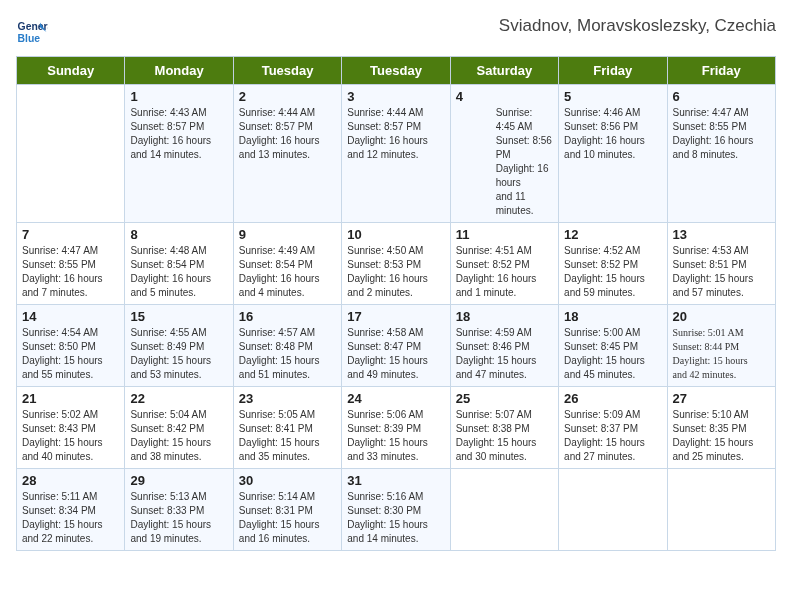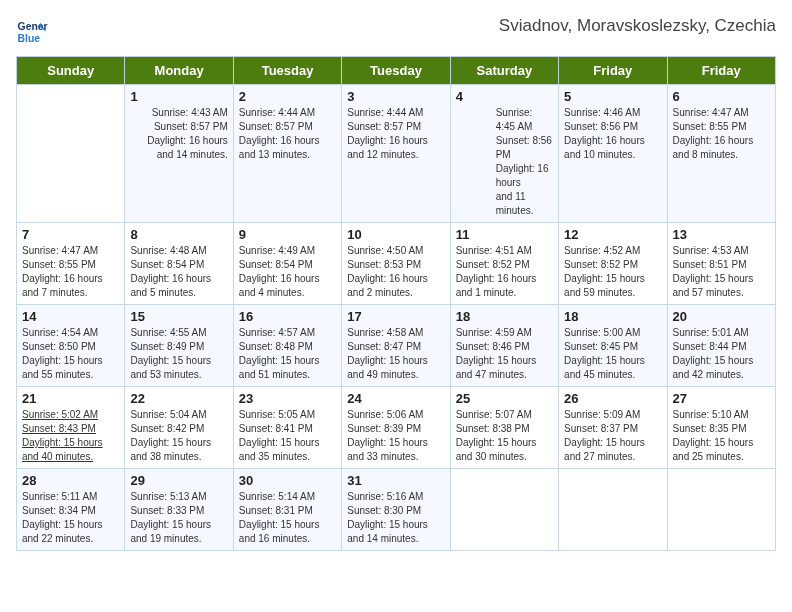--- a/index.html
+++ b/index.html
@@ -104,21 +104,21 @@
         <th>Saturday</th>
         <th>Friday</th>
         <th>Friday</th>
       </tr>
   </thead>
   <tbody id="calendar-body">
   <tr>
         <td class="empty"></td>
         <td>
           <span class="day-number">1</span>
-          <div class="day-info" style="white-space: pre-line; text-align: right;">Sunrise: 4:43 AM
+          <div class="day-info" style="white-space: pre-line;">Sunrise: 4:43 AM
 Sunset: 8:57 PM
 Daylight: 16 hours
 and 14 minutes.</div>
         </td>
         <td>
           <span class="day-number">2</span>
           <div class="day-info" style="white-space: pre-line;">Sunrise: 4:44 AM
 Sunset: 8:57 PM
 Daylight: 16 hours
 and 13 minutes.</div>
@@ -241,30 +241,30 @@
         </td>
         <td>
           <span class="day-number">18</span>
           <div class="day-info" style="white-space: pre-line;">Sunrise: 5:00 AM
 Sunset: 8:45 PM
 Daylight: 15 hours
 and 45 minutes.</div>
         </td>
         <td>
           <span class="day-number">20</span>
-          <div class="day-info" style="white-space: pre-line;">Sunrise: 5:01 AM
+          <div class="day-info" style="white-space: pre-line; font-family: Liberation Serif, serif;">Sunrise: 5:01 AM
 Sunset: 8:44 PM
 Daylight: 15 hours
 and 42 minutes.</div>
         </td>
       </tr>
       <tr>
         <td>
           <span class="day-number">21</span>
-          <div class="day-info" style="white-space: pre-line; text-decoration: underline;">Sunrise: 5:02 AM
+          <div class="day-info" style="white-space: pre-line;">Sunrise: 5:02 AM
 Sunset: 8:43 PM
 Daylight: 15 hours
 and 40 minutes.</div>
         </td>
         <td>
           <span class="day-number">22</span>
           <div class="day-info" style="white-space: pre-line;">Sunrise: 5:04 AM
 Sunset: 8:42 PM
 Daylight: 15 hours
 and 38 minutes.</div>

